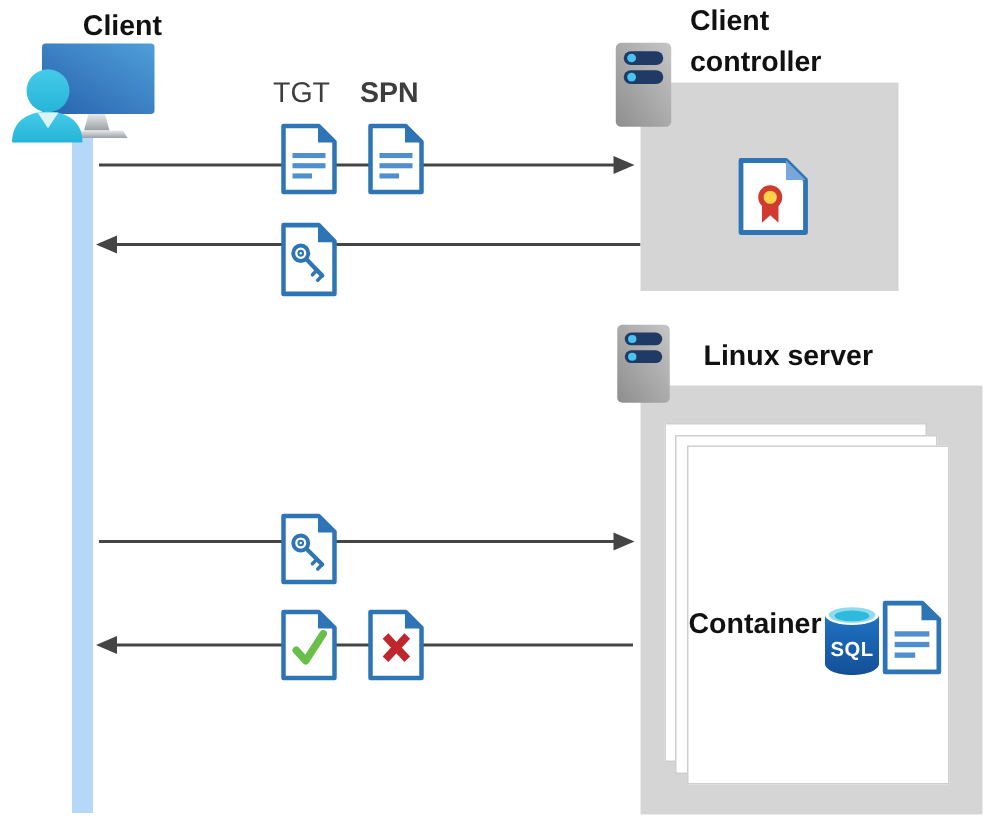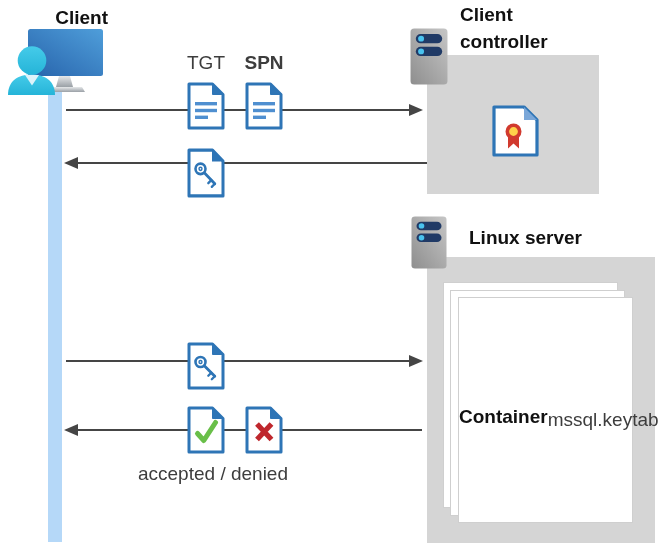--- a/index.html
+++ b/index.html
@@ -1,20 +1,20 @@
 <!DOCTYPE html>
 <html style="--arrow-gray: #454545; --lifeline-blue: #b5d8f8; --panel-gray: #d5d5d5; --sheet-border: #cfcfcf; --doc-blue: #2e75b6; --doc-line-blue: #4f8fd0; --check-green: #69bf49; --cross-red: #bf272d; --cert-fold-blue: #7aa7d9; --ribbon-red: #d13a2e; --seal-gold: #ffd24a; --server-navy: #203a66; --server-dot-cyan: #49c3ef; --server-gray-light: #c6c6c6; --server-gray-dark: #8e8e8e; --monitor-blue-light: #4f9eda; --monitor-blue-dark: #2763ab; --person-cyan-light: #45cbe9; --person-cyan-dark: #25b4d8; --sql-body-blue-light: #2173c5; --sql-body-blue-dark: #134f96; --sql-top-ring: #8fdcee; --sql-top-center: #2fb9dc; --text-dark: #111111; --text-gray: #3d3d3d;"><head>
 <meta charset="utf-8">
 <style>
   html,body{margin:0;padding:0;background:#fff;}
   body{font-family:"Liberation Sans","DejaVu Sans",sans-serif;}
   .canvas{position:relative;width:660px;height:558px;background:#fff;overflow:hidden;}
   .abs{position:absolute;}
   .title{position:absolute;font-weight:700;font-size:19px;line-height:27px;color:var(--text-dark,#111);}
-  .lbl{position:absolute;font-size:19px;line-height:22px;color:var(--text-gray,#3d3d3d);text-align:center;}
+  .lbl{position:absolute;font-size:19px;line-height:22px;color:var(--text-gray,#3d3d3d);text-align:left;}
   .panel{position:absolute;background:var(--panel-gray,#d5d5d5);}
   .sheet{position:absolute;width:175px;height:226px;background:#fff;border:1px solid var(--sheet-border,#cfcfcf);box-sizing:border-box;}
   .sheet-front{display:flex;flex-direction:row;align-items:center;padding-top:12px;}
   .lifeline{position:absolute;left:48px;top:90px;width:14px;height:452px;background:var(--lifeline-blue,#b5d8f8);}
   .arrow{position:absolute;height:13px;}
   .arrow .shaft{position:absolute;top:5px;height:2px;background:var(--arrow-gray,#454545);}
   .arrow .head-right{position:absolute;right:0;top:0;width:0;height:0;
     border-top:6.5px solid transparent;border-bottom:6.5px solid transparent;
     border-left:14px solid var(--arrow-gray,#454545);}
   .arrow .head-left{position:absolute;left:0;top:0;width:0;height:0;
@@ -160,36 +160,34 @@
     <svg style="margin-top:20px;" width="40" height="48" viewBox="0 0 40 48">
       <path d="M2 8 V40.5 C2 44.6 10 48 20 48 C30 48 38 44.6 38 40.5 V8 Z" fill="url(#grad-sql)"></path>
       <ellipse cx="20" cy="8" rx="18" ry="6.6" fill="#fff"></ellipse>
       <ellipse cx="20" cy="8" rx="15.6" ry="5.2" style="fill:var(--sql-top-ring,#8fdcee)"></ellipse>
       <ellipse cx="20" cy="8.6" rx="11.6" ry="3.6" style="fill:var(--sql-top-center,#2fb9dc)"></ellipse>
       <text x="20" y="35.5" text-anchor="middle" class="sql-text">SQL</text>
     </svg>
     <svg style="margin-top:18px;" width="40" height="50" viewBox="0 0 38 48" preserveAspectRatio="none">
         <use href="#sym-doc-lines"></use>
       </svg>
-    <div class="keytab-label">mssql.keytab</div>
   </div>
 
   <div class="arrow" style="left:66px;top:355px;width:357px;">
     <div class="shaft" style="left:0;width:344px;"></div>
     <div class="head-right"></div>
   </div>
   <svg class="doc" style="left:187px;top:342px;" viewBox="0 0 38 48">
       <use href="#sym-doc-key"></use>
     </svg>
 
   <div class="arrow" style="left:64px;top:424px;width:358px;">
     <div class="head-left"></div>
     <div class="shaft" style="left:14px;width:344px;"></div>
   </div>
   <svg class="doc" style="left:187px;top:406px;" viewBox="0 0 38 48">
       <use href="#sym-doc-check"></use>
     </svg>
   <svg class="doc" style="left:245px;top:406px;" viewBox="0 0 38 48">
       <use href="#sym-doc-cross"></use>
     </svg>
-  <div class="lbl" style="left:118px;top:463px;width:190px;">accepted / denied</div>
 
 </div>
 
 </body></html>

